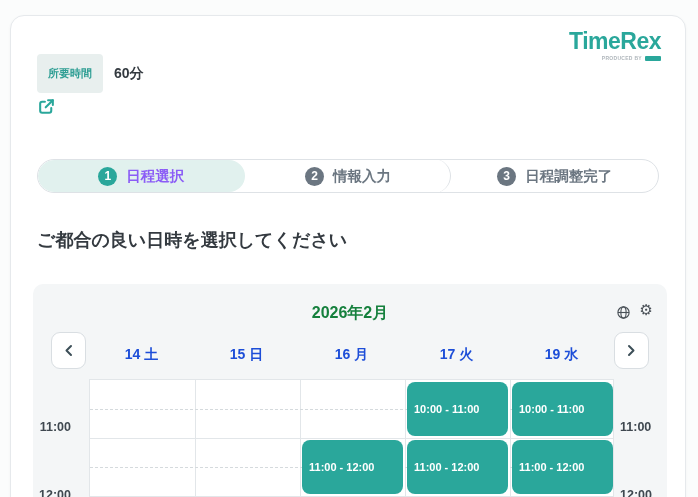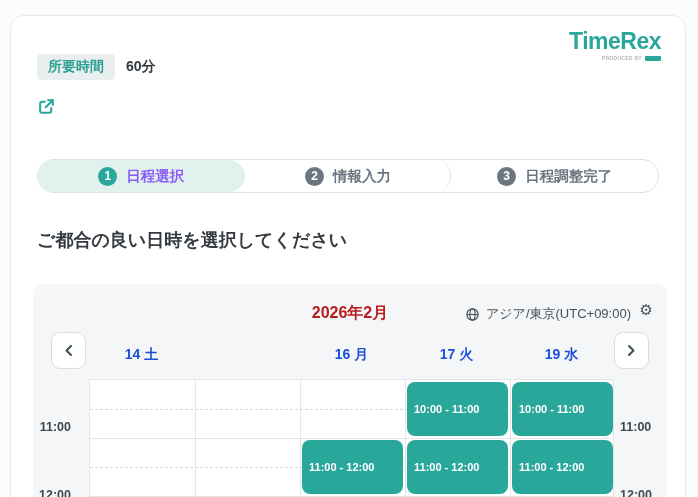--- a/index.html
+++ b/index.html
@@ -12,22 +12,22 @@
 
   
   .logo { position:absolute; top:13px; right:24px; text-align:right; }
   .logo-text { font-size:23px; font-weight:700; color:#2aa79b; letter-spacing:-0.5px; line-height:1.1; }
   .logo-sub { display:flex; align-items:center; justify-content:flex-end; gap:3px; margin-top:1px; }
   .logo-sub-text { font-size:5px; color:#b0b7bc; font-weight:700; letter-spacing:0.3px; }
   .producer-mark { display:inline-block; width:16px; height:5px; background:#2aa79b; border-radius:1px; }
 
   
   .duration-row { position:absolute; top:38px; left:26px; display:flex; align-items:center; gap:11px; }
-  .duration-badge { background:#e8efee; color:#2f9e94; font-size:14px; font-weight:700;
-    padding:4px 11px; border-radius:4px; }
+  .duration-badge { background:#e8efee; color:#2f9e94; font-size:11px; font-weight:700;
+    padding:12px 11px; border-radius:4px; }
   .duration-value { font-size:14px; font-weight:700; color:#343a40; }
 
   
   .title-row { position:absolute; top:78px; left:26px; display:flex; align-items:center; gap:9px; }
   .page-title { font-size:26px; font-weight:700; color:#2aa79b; letter-spacing:1px; }
   .ext-icon { display:inline-flex; margin-top:3px; }
 
   
   .stepper { position:absolute; top:143px; left:26px; right:26px; height:34px;
     display:flex; border:1px solid #dee2e6; border-radius:17px; background:#fff; overflow:hidden; }
@@ -41,21 +41,21 @@
   .step.sep::after { content:""; position:absolute; right:0; top:-1px; bottom:-1px; width:18px;
     border-right:1px solid #dee2e6; border-radius:0 17px 17px 0; }
 
   
   .instruction { position:absolute; top:212px; left:26px; font-size:18px; font-weight:700; color:#343a40; }
 
   
   .calendar { position:absolute; top:268px; left:22px; width:634px; height:300px;
     background:#f4f6f7; border-radius:10px; }
   .cal-month { position:absolute; top:19px; left:0; right:0; text-align:center;
-    font-size:16px; font-weight:700; color:#b91c1c; }
+    font-size:16px; font-weight:700; color:#15803d; }
   .tz-group { position:absolute; top:21px; right:36px; display:flex; align-items:center; gap:6px; }
   .tz-label { font-size:13px; color:#495057; }
   .gear { position:absolute; top:19px; right:14px; font-family:"DejaVu Sans",sans-serif;
     font-size:15px; color:#495057; cursor:pointer; line-height:1; }
   .nav-btn { position:absolute; top:48px; width:35px; height:37px; background:#fff;
     border:1px solid #d9dee2; border-radius:9px; display:flex; align-items:center;
     justify-content:center; cursor:pointer; }
   .nav-prev { left:18px; } .nav-next { right:18px; }
 
   .day-header { position:absolute; top:62px; width:105px; text-align:center;
@@ -128,40 +128,40 @@
     <div class="cal-month">2026年2月</div>
 
     <div class="tz-group">
       <span style="display:inline-flex;">
         <svg width="15" height="15" viewBox="0 0 24 24" fill="none" stroke="#495057" stroke-width="1.8">
           <circle cx="12" cy="12" r="9"></circle>
           <ellipse cx="12" cy="12" rx="4.2" ry="9"></ellipse>
           <path d="M3.2 12h17.6"></path>
         </svg>
       </span>
-      <span class="tz-label">アジア/東京(UTC+09:00)</span>
     </div>
     <span class="gear">⚙</span>
 
     <button class="nav-btn nav-prev">
       <span style="display:inline-flex;">
         <svg width="9" height="13" viewBox="0 0 9 13">
             <polyline points="7,2 2.5,6.5 7,11" stroke="#3d4f58" stroke-width="2" fill="none" stroke-linecap="round" stroke-linejoin="round"></polyline>
           </svg>
       </span>
     </button>
     <button class="nav-btn nav-next">
       <span style="display:inline-flex;">
         <svg width="9" height="13" viewBox="0 0 9 13">
             <polyline points="2,2 6.5,6.5 2,11" stroke="#3d4f58" stroke-width="2" fill="none" stroke-linecap="round" stroke-linejoin="round"></polyline>
           </svg>
       </span>
     </button>
 
     <div class="day-header" style="left:56px;">14 土</div>
+    <div class="day-header" style="left:161px;">15 日</div>
     <div class="day-header" style="left:266px;">16 月</div>
     <div class="day-header" style="left:371px;">17 火</div>
     <div class="day-header" style="left:476px;">19 水</div>
 
     <div class="tlabel tlabel-left t-1100">11:00</div>
     <div class="tlabel tlabel-left t-1200">12:00</div>
     <div class="tlabel tlabel-right t-1100">11:00</div>
     <div class="tlabel tlabel-right t-1200">12:00</div>
 
     <div class="grid">

